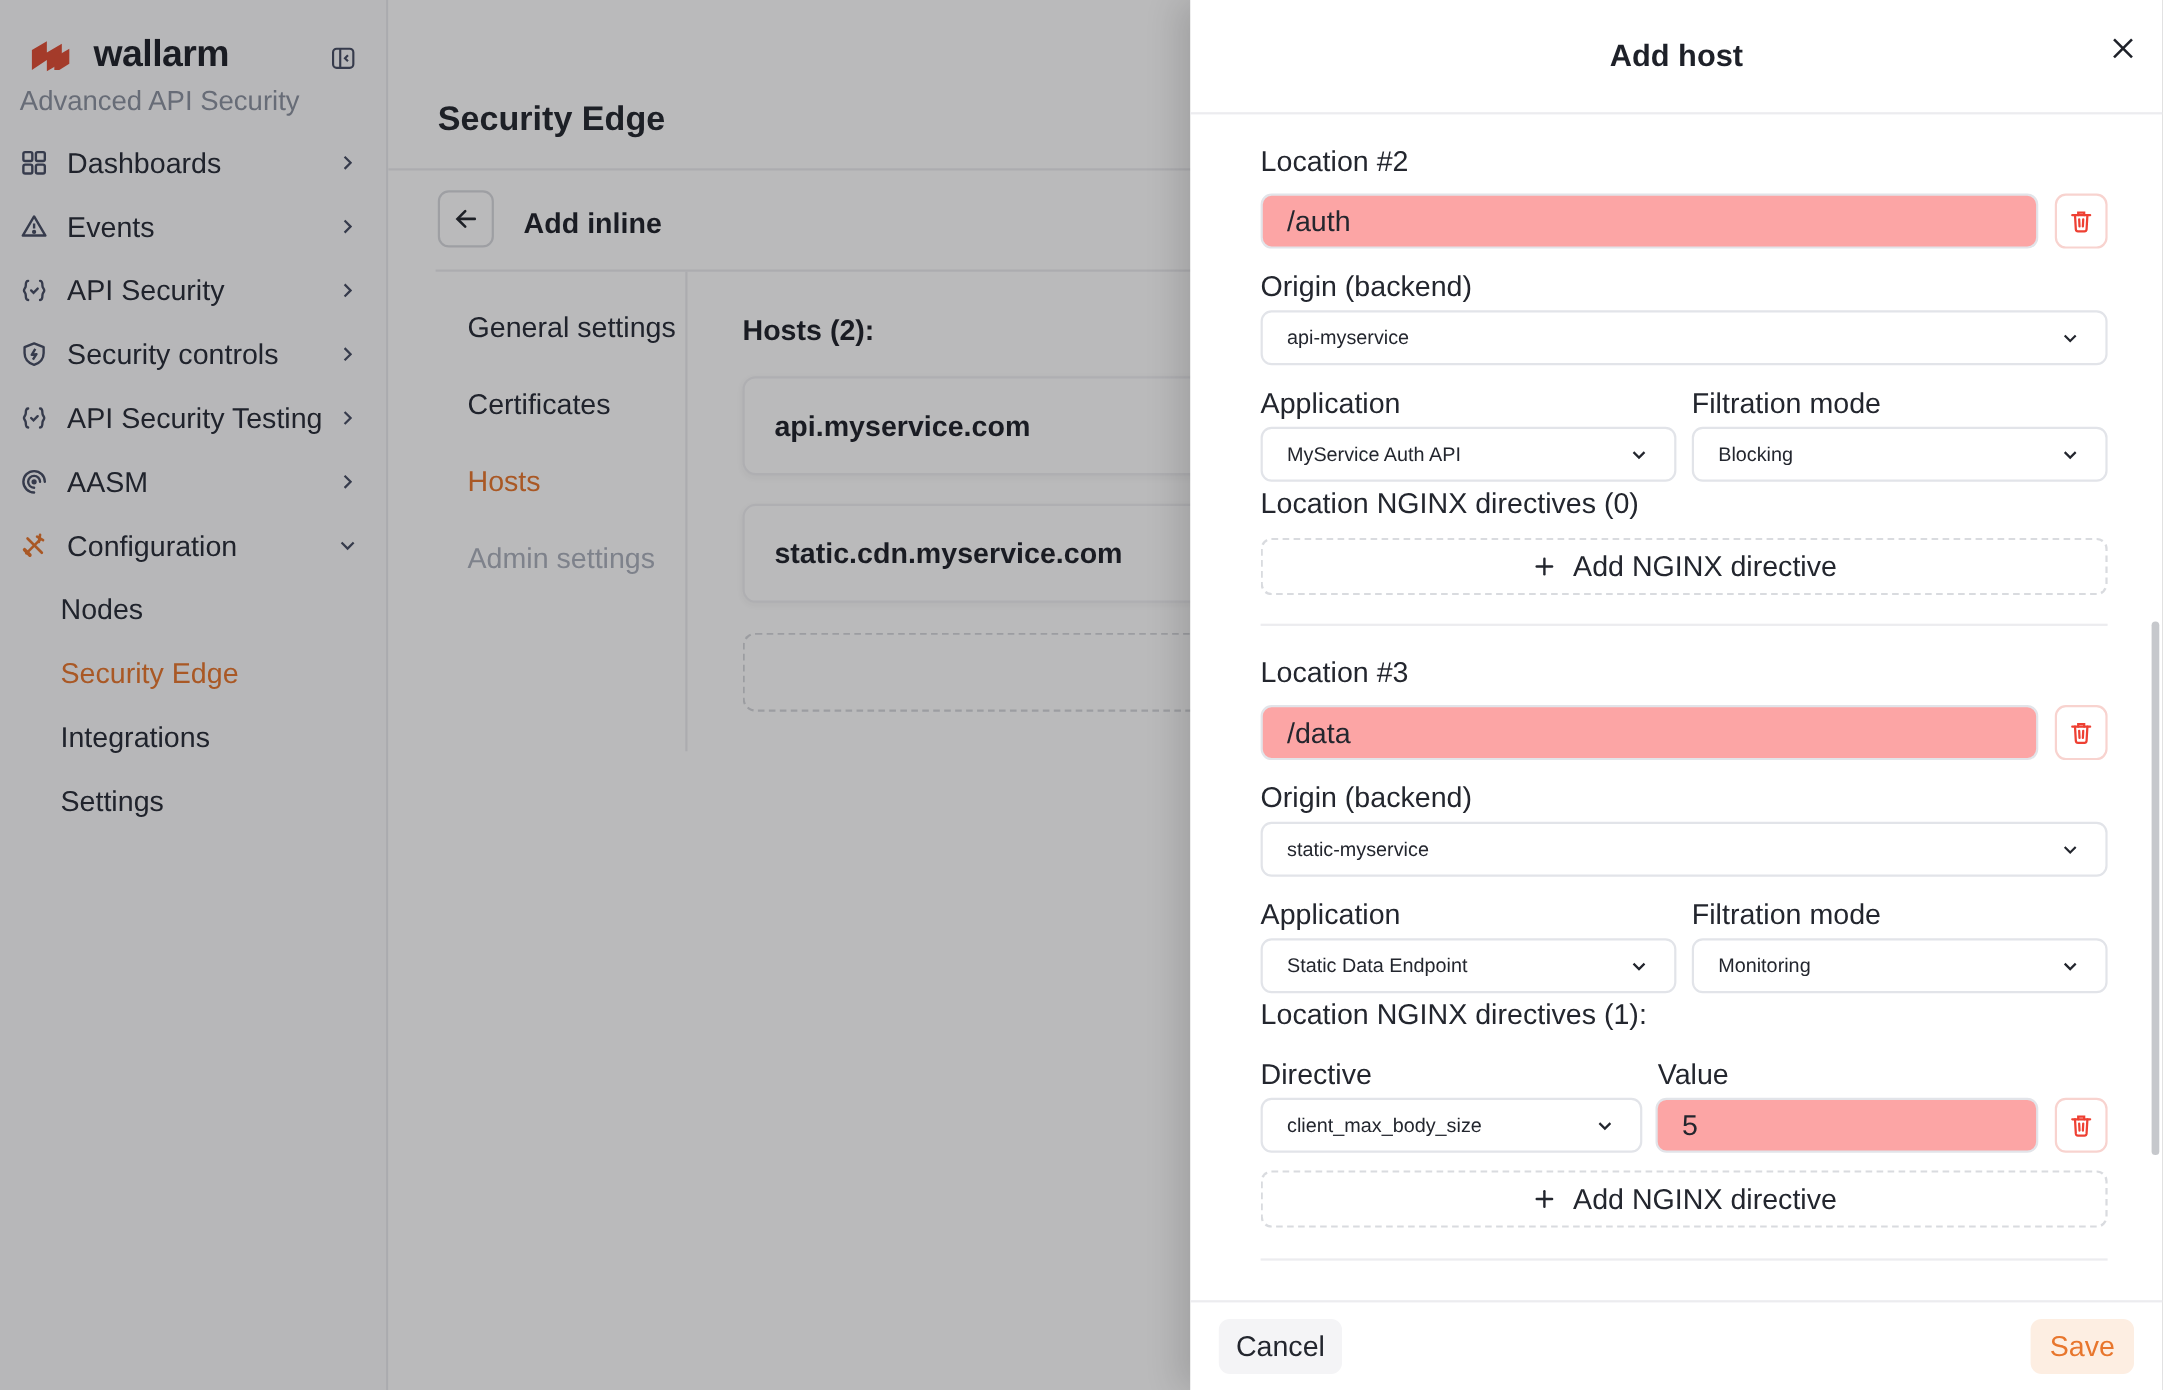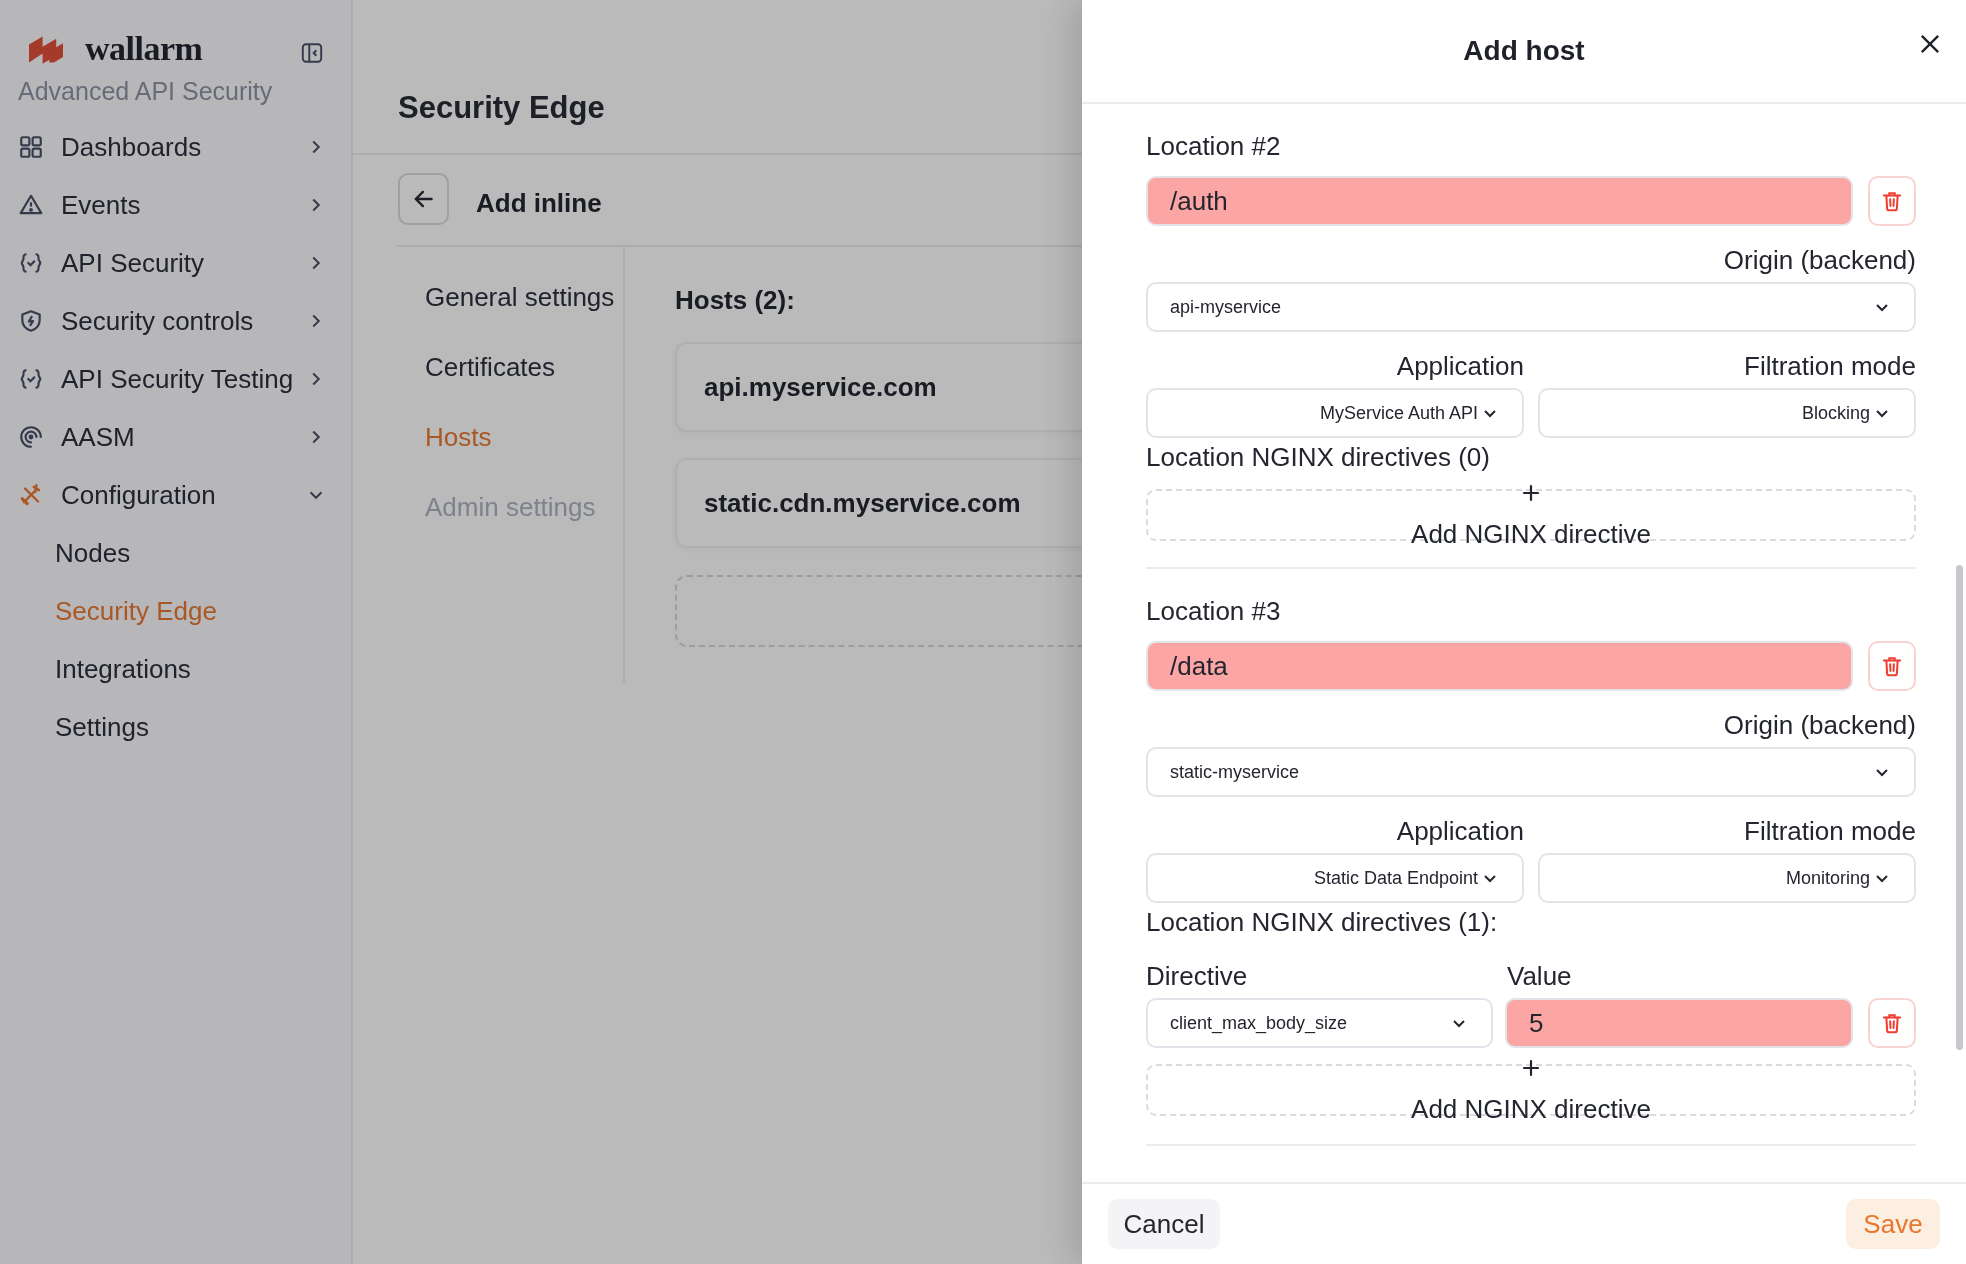--- a/index.html
+++ b/index.html
@@ -2,21 +2,21 @@
 <html><head>
 <meta charset="utf-8">
 <style>
   * { margin:0; padding:0; box-sizing:border-box; }
   html,body { width:1966px; height:1264px; overflow:hidden; }
   body { font-family:"Liberation Sans","DejaVu Sans",sans-serif; background:#fff; color:#23262e; position:relative; }
 
   
   .sidebar { position:absolute; left:0; top:0; width:353px; height:1264px; background:#fbfbfc; border-right:2px solid #e9eaee; z-index:1; }
   .brand { position:relative; padding:30px 18px 0 18px; }
-  .brand-row { display:flex; align-items:center;font-family:Liberation Serif, serif; }
+  .brand-row { display:flex; align-items:center; }
   .brand-name { font-size:34px; font-weight:700; letter-spacing:-0.5px; color:#1e2129; margin-left:11px; }
   .brand-sub { font-size:25px; color:#8b919f; margin-top:9px; }
   .collapse-btn { position:absolute; right:26px; top:40px; width:26px; height:26px; cursor:pointer; }
   .nav { margin-top:12px; }
   .nav-item { display:flex; align-items:center; height:58px; padding:0 24px 0 18px; cursor:pointer; }
   .nav-item .lbl { font-size:26px; color:#262b36; margin-left:17px; }
   .nav-child { display:flex; align-items:center; height:58px; padding-left:55px; font-size:26px; color:#262b36; cursor:pointer; }
   .nav-child.active { color:#e8762d; }
   .chev { margin-left:auto; }
 
@@ -48,23 +48,23 @@
   .close-btn { position:absolute; right:22px; top:30px; width:28px; height:28px; cursor:pointer; }
   .modal-body { flex:1; overflow:hidden; padding:26px 50px 0 64px; position:relative; }
   .flabel { font-size:26px; color:#23262e; height:32px; line-height:32px; }
   .row { display:flex; align-items:center; }
   .tinput { height:50px; border:2px solid #e2e4e9; border-radius:10px; font-size:26px; color:#23262e; padding:0 22px; font-family:"Liberation Sans","DejaVu Sans",sans-serif; background:#fca5a5; outline:none; width:100%; }
   .trash-btn { width:48px; height:50px; flex:none; margin-left:15px; border:2px solid #f8d3cf; border-radius:10px; background:#fff; display:flex; align-items:center; justify-content:center; cursor:pointer; }
   .select { height:50px; border:2px solid #e2e4e9; border-radius:10px; background:#fff; display:flex; align-items:center; padding:0 20px 0 22px; font-size:18px; color:#23262e; cursor:pointer; }
   .select .sel-text { flex:1; white-space:nowrap; overflow:hidden; }
   .twocol { display:flex; gap:14px; }
   .twocol .col { flex:1; }
-  .dash-btn { height:52px; border:2px dashed #d9dbdf; border-radius:10px; background:#fff; width:100%; display:flex; align-items:center; justify-content:center; gap:14px; font-size:26px; color:#23262e; cursor:pointer; font-family:"Liberation Sans","DejaVu Sans",sans-serif;flex-direction:column; }
+  .dash-btn { height:52px; border:2px dashed #d9dbdf; border-radius:10px; background:#fff; width:100%; display:flex; align-items:center; justify-content:center; gap:14px; font-size:26px; color:#23262e; cursor:pointer; font-family:"Liberation Sans","DejaVu Sans",sans-serif; }
   .sect-div { height:2px; background:#ececef; }
-  .m14{margin-top:14px;} .m18{margin-top:18px;text-align:right;} .m6{margin-top:6px;} .m20{margin-top:3px;} .m16{margin-top:16px;} .m26{margin-top:26px;} .m22{margin-top:22px;} .m28{margin-top:28px;}
+  .m14{margin-top:14px;} .m18{margin-top:18px;} .m6{margin-top:6px;} .m20{margin-top:3px;} .m16{margin-top:16px;} .m26{margin-top:26px;} .m22{margin-top:22px;} .m28{margin-top:28px;}
   .scroll-thumb { position:absolute; right:3px; top:565px; width:7px; height:485px; border-radius:4px; background:#c6c8cc; z-index:12; }
   .modal-footer { flex:none; height:82px; border-top:2px solid #ececef; display:flex; align-items:center; justify-content:space-between; padding:0 26px; }
   .btn-cancel { width:112px; height:50px; border:none; border-radius:10px; background:#f4f4f6; font-size:26px; color:#23262e; cursor:pointer; font-family:"Liberation Sans","DejaVu Sans",sans-serif; }
   .btn-save { width:94px; height:50px; border:none; border-radius:10px; background:#fdeee2; font-size:26px; color:#e8762d; cursor:pointer; font-family:"Liberation Sans","DejaVu Sans",sans-serif; }
   svg { display:block; }
 </style>
 </head>
 <body>
 
 <aside class="sidebar">

